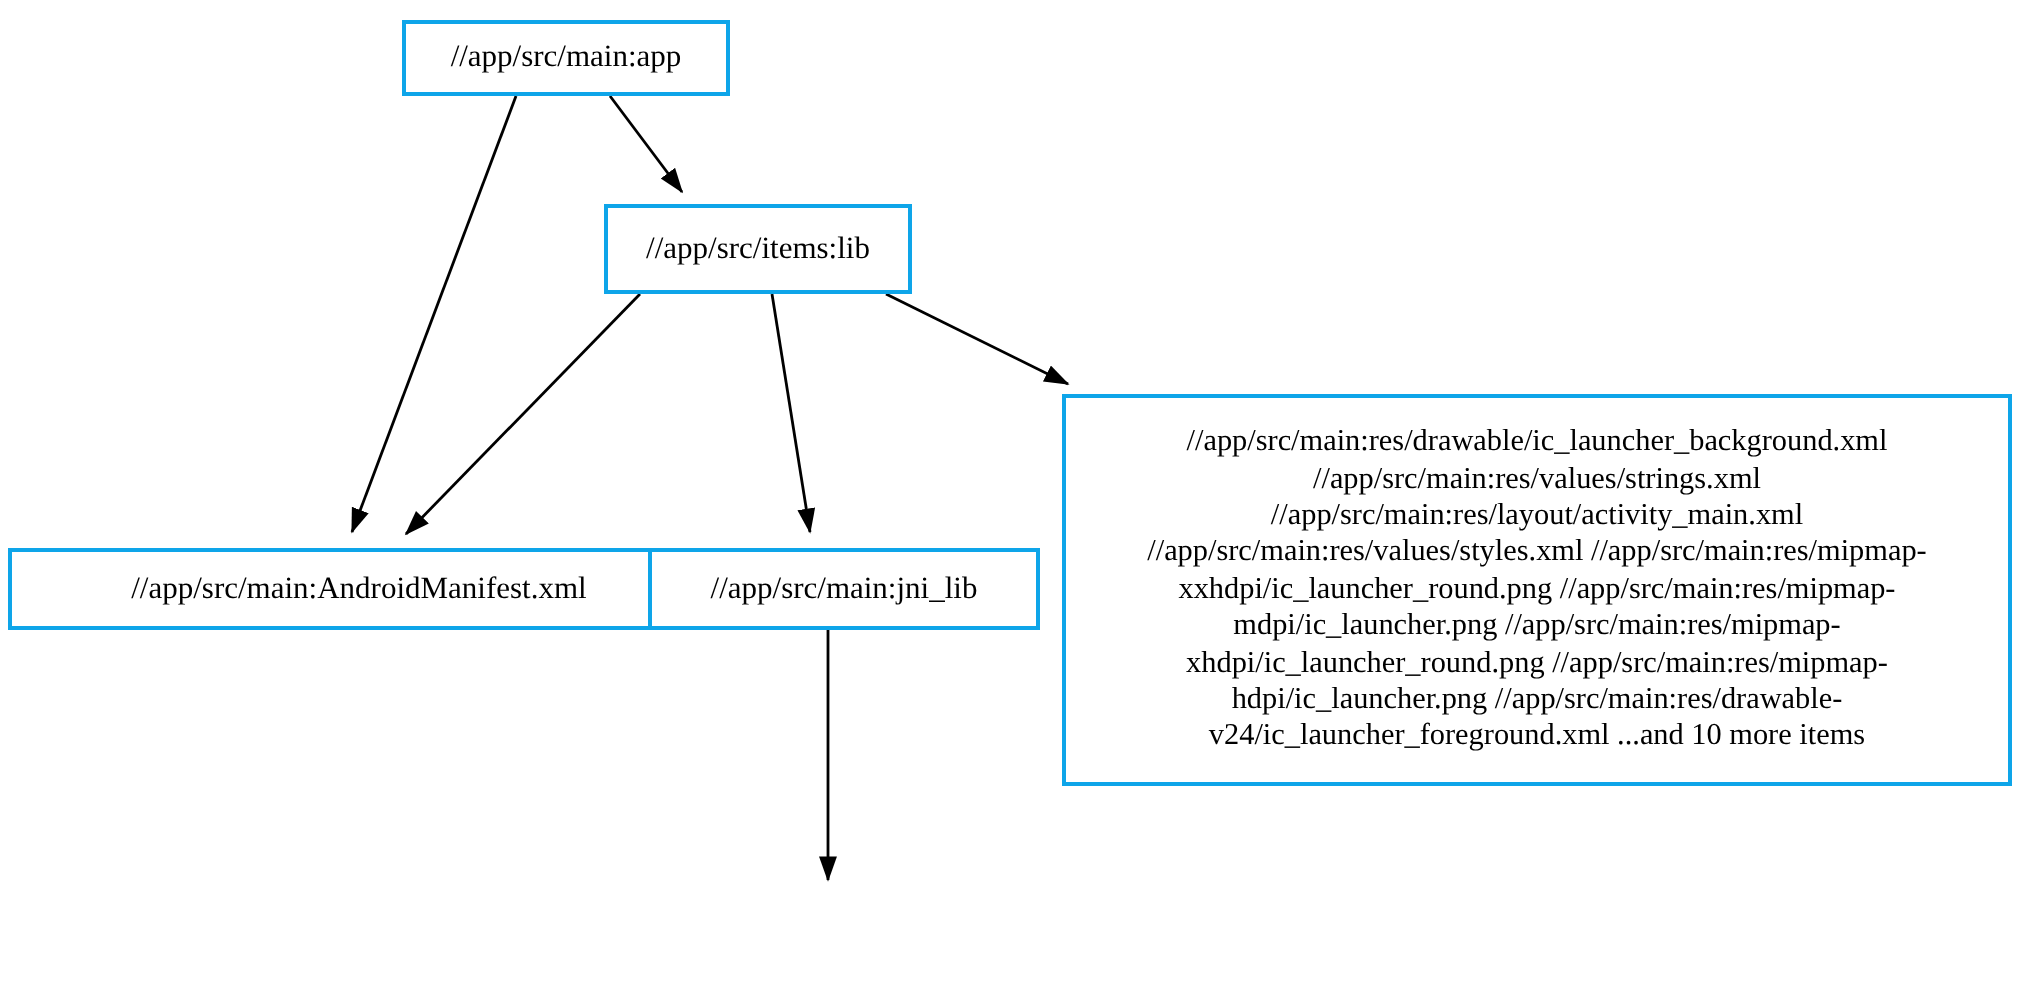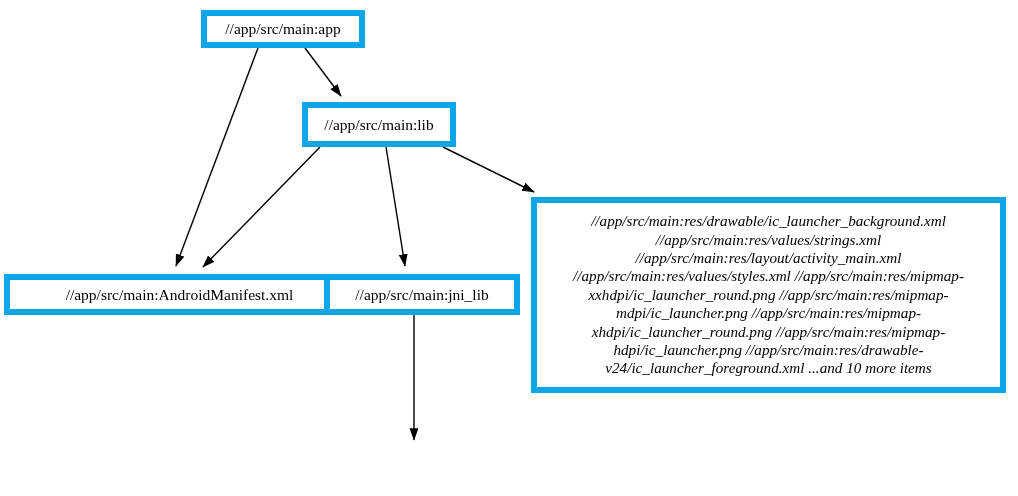--- a/index.html
+++ b/index.html
@@ -19,38 +19,37 @@
     position: absolute;
     left: 0;
     top: 0;
     width: 1018px;
     height: 496px;
     pointer-events: none;
   }
   .node {
     position: absolute;
     box-sizing: border-box;
-    border: 6px solid #0ea5e9;
+    border: 2px solid #0ea5e9;
     background: #ffffff;
     display: flex;
     align-items: center;
     justify-content: center;
     text-align: center;
     color: #000000;
     font-size: 15.5px;
     line-height: 1.0;
     white-space: nowrap;
     z-index: 2;
   }
   .node.multiline {
     white-space: normal;
     line-height: 18.4px;
     font-size: 15.2px;
     padding: 3px 4px;
-    font-style: italic;
   }
   .node-label {
     display: block;
     width: 100%;
   }
 
   
   #node-app        { left: 201px; top: 10px;  width: 164px; height: 38px; }
   #node-lib        { left: 302px; top: 102px; width: 154px; height: 45px; }
   #node-manifest   { left: 4px;   top: 274px; width: 351px; height: 41px; }
@@ -93,21 +92,21 @@
     <g>
       <path d="M414,315 L414,440" stroke="#000000" stroke-width="1.4" fill="none" marker-end="url(#arrow)"></path>
     </g>
   </svg>
 
   <div class="node" id="node-app">
     <span class="node-label">//app/src/main:app</span>
   </div>
 
   <div class="node" id="node-lib">
-    <span class="node-label">//app/src/main:lib</span>
+    <span class="node-label">//app/src/items:lib</span>
   </div>
 
   <div class="node" id="node-manifest">
     <span class="node-label">//app/src/main:AndroidManifest.xml</span>
   </div>
 
   <div class="node" id="node-jni">
     <span class="node-label">//app/src/main:jni_lib</span>
   </div>
 

